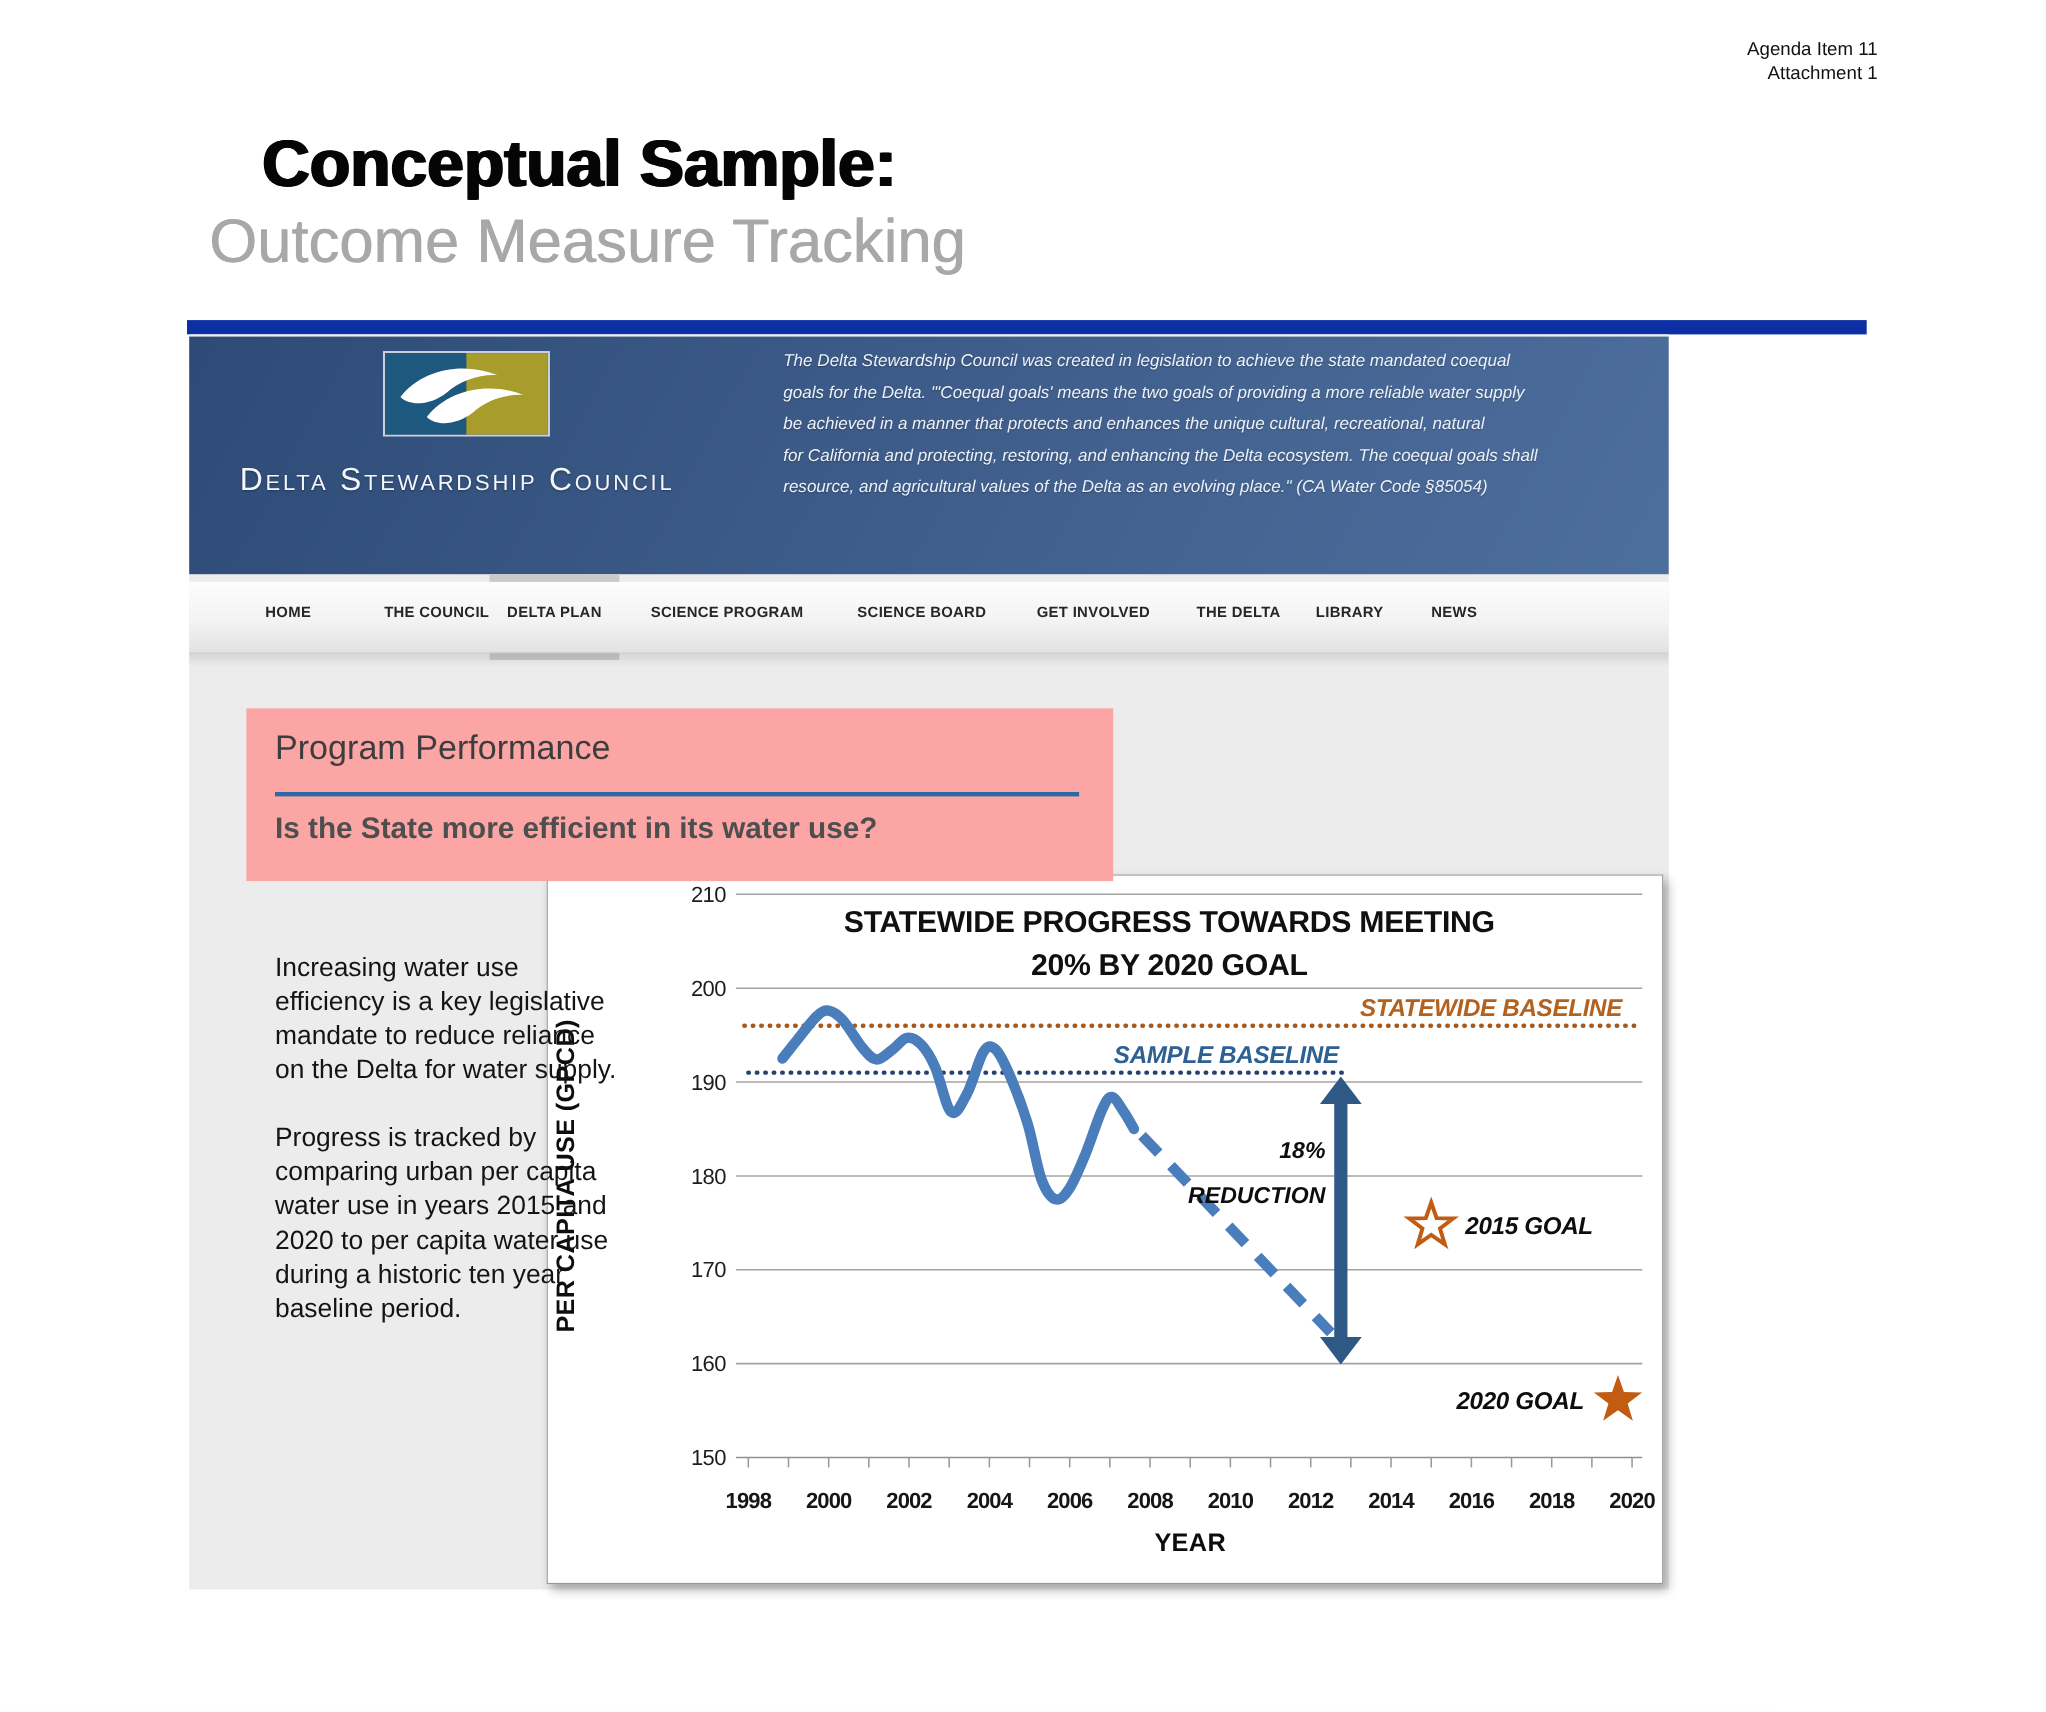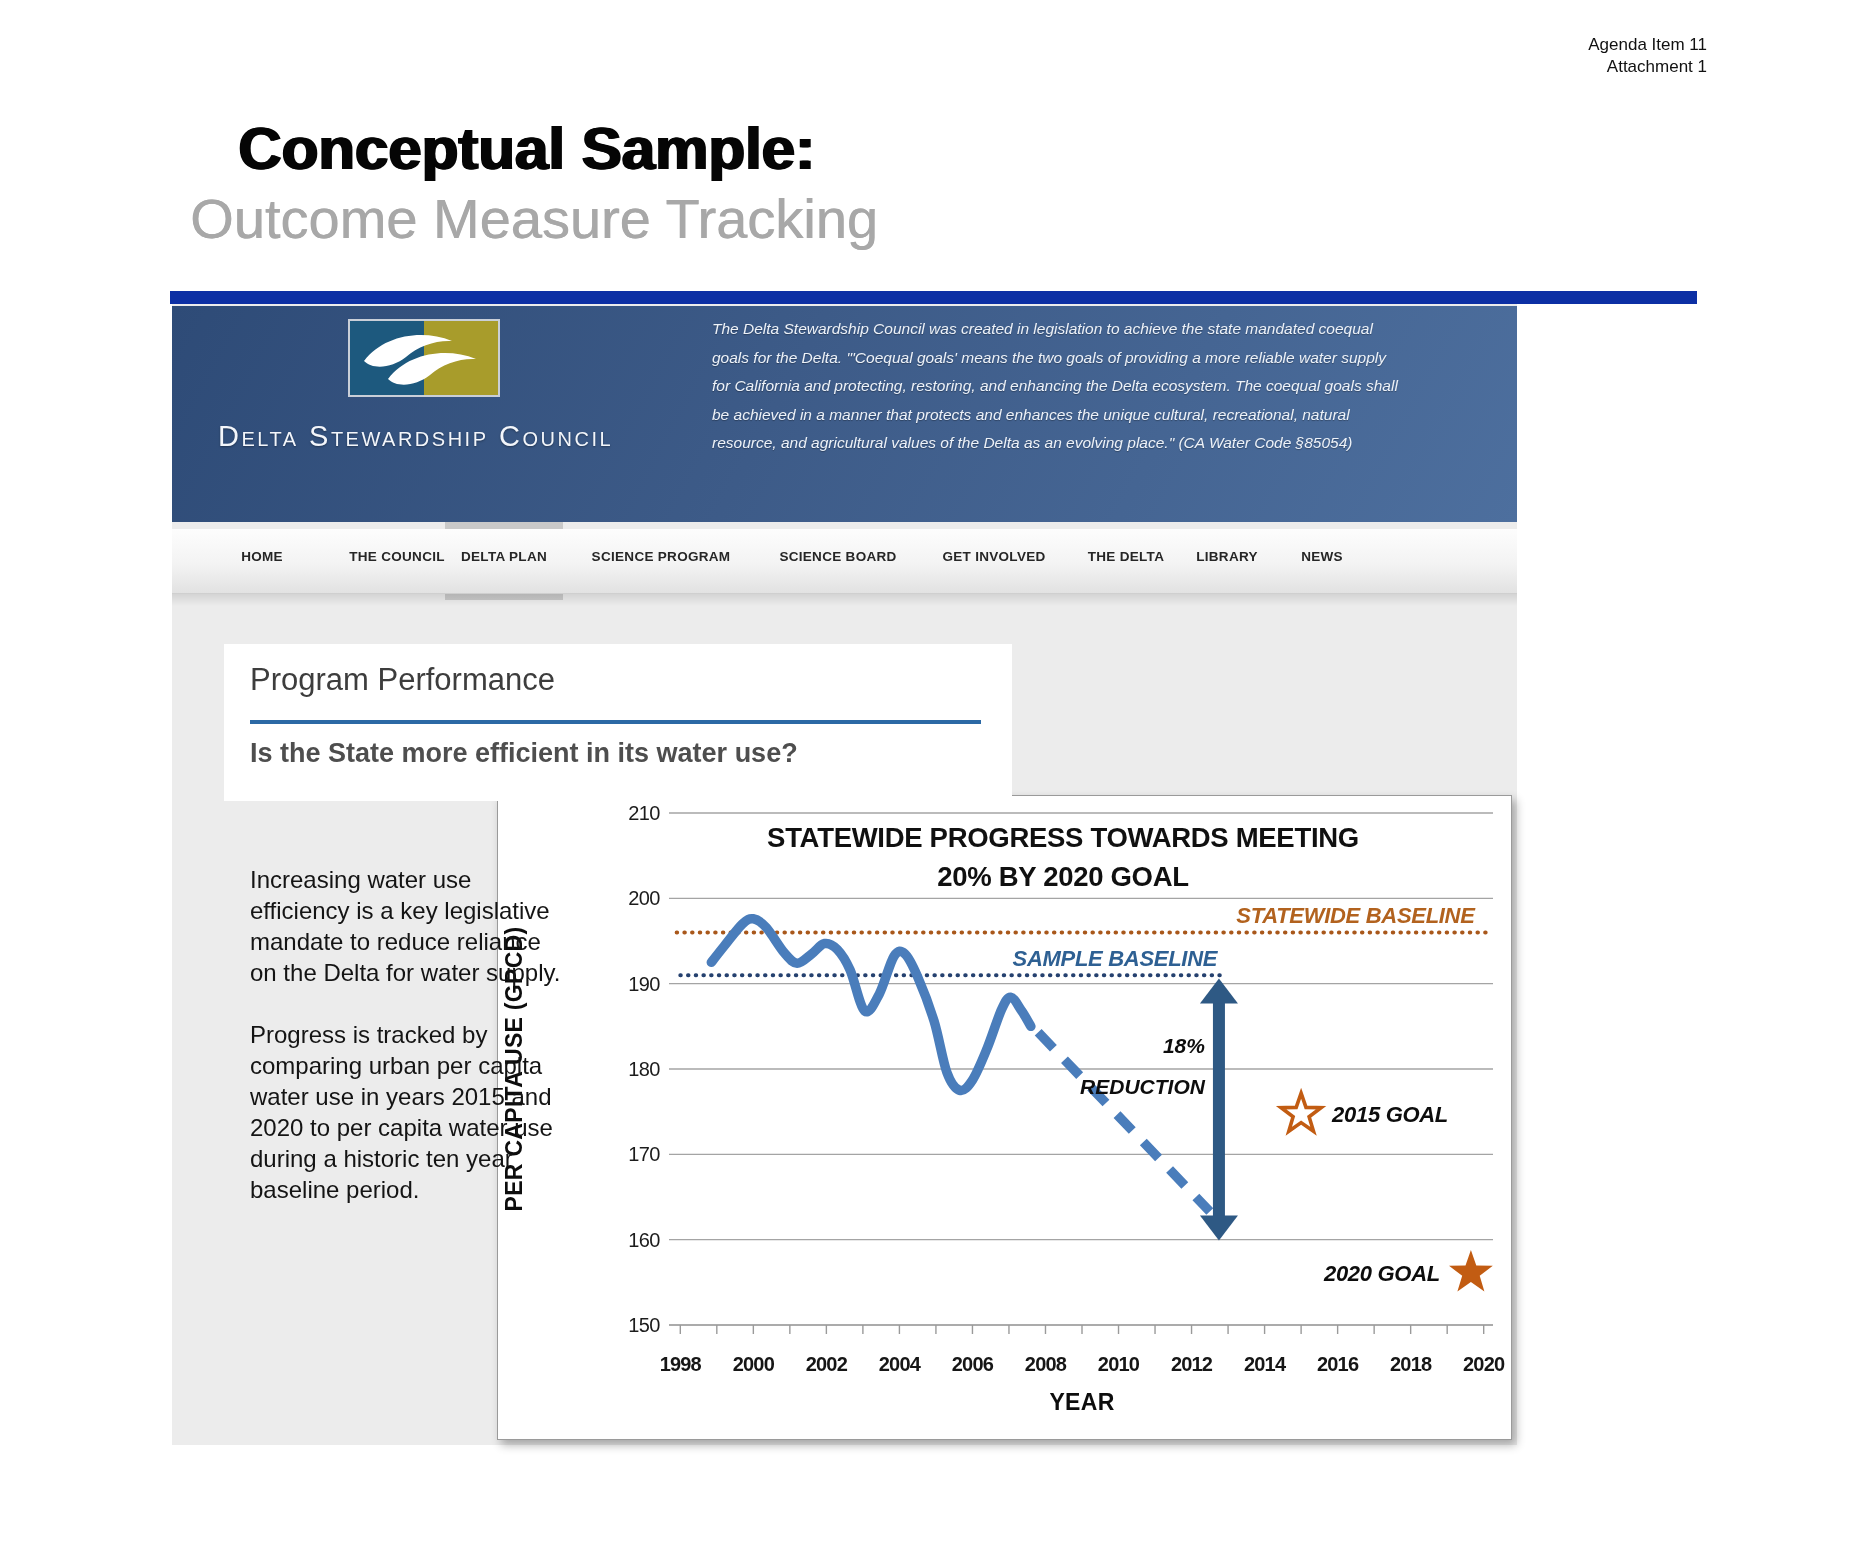--- a/index.html
+++ b/index.html
@@ -28,21 +28,21 @@
 
   .navbar{left:0;top:225px;width:1345px;height:64px;
      background:linear-gradient(#fdfdfd 0%,#f3f3f3 55%,#e2e2e2 100%);
      border-bottom:1px solid #cfcfcf;}
   .nav-shadow{left:0;top:290px;width:1345px;height:12px;
      background:linear-gradient(rgba(0,0,0,.10),rgba(0,0,0,0));}
   .nav-active-box{left:273px;top:218px;width:118px;height:78px;background:#c9c9c9;}
   .nav-item{top:245px;transform:translateX(-50%);font-size:13.5px;font-weight:700;
             color:#262626;letter-spacing:.3px;white-space:nowrap;cursor:pointer;}
 
-  .card{left:52px;top:340px;width:788px;height:157px;background:#ffffff;}
+  .card{left:52px;top:340px;width:788px;height:157px;background:#fca5a5;}
   .card-title{left:26px;top:18px;font-size:31px;color:#3d3d3d;}
   .card-rule{left:26px;top:76px;width:731px;height:4px;background:#2c69a5;}
   .card-question{left:26px;top:94px;font-size:27px;font-weight:700;color:#4e4e4e;text-align:center;}
 
   .para{left:78px;top:560px;width:322px;font-size:24px;line-height:31px;color:#141414;}
   .para p{margin:0 0 31px 0;}
 
   .chart-box{left:325px;top:491px;width:1013px;height:643px;background:#ffffff;
              border:1px solid #9a9a9a;box-shadow:4px 5px 9px rgba(0,0,0,.30);}
 
@@ -75,22 +75,22 @@
       <rect x="1" y="1" width="150" height="76" fill="none" stroke="#c9cfd8" stroke-width="2"></rect>
       <rect x="2" y="2" width="74" height="74" fill="#1d597e"></rect>
       <rect x="76" y="2" width="74" height="74" fill="#a89c2b"></rect>
       <path d="M16,42 C36,16 74,10 104,22 C88,21 70,27 58,38 C44,49 25,51 16,42 Z" fill="#ffffff"></path>
       <path d="M40,60 C60,34 98,28 128,40 C112,39 94,45 82,56 C68,67 49,69 40,60 Z" fill="#ffffff"></path>
     </svg>
     <div class="abs org-name">Delta Stewardship Council</div>
     <div class="abs quote">
       <div>The Delta Stewardship Council was created in legislation to achieve the state mandated coequal</div>
       <div>goals for the Delta.  "'Coequal goals' means the two goals of providing a more reliable water supply</div>
+      <div>be achieved in a manner that protects and enhances the unique cultural, recreational, natural</div>
       <div>for California and protecting, restoring, and enhancing the Delta ecosystem. The coequal goals shall</div>
-      <div>be achieved in a manner that protects and enhances the unique cultural, recreational, natural</div>
       <div>resource, and agricultural values of the Delta as an evolving place." (CA Water Code §85054)</div>
     </div>
   </div>
 
   <div class="abs nav-active-box"></div>
   <div class="abs navbar"></div>
   <div class="abs nav-shadow"></div>
   <div class="abs nav-item" style="left:90px;">HOME</div>
   <div class="abs nav-item" style="left:197px;margin-left:28px;">THE COUNCIL</div>
   <div class="abs nav-item" style="left:332px;">DELTA PLAN</div>

